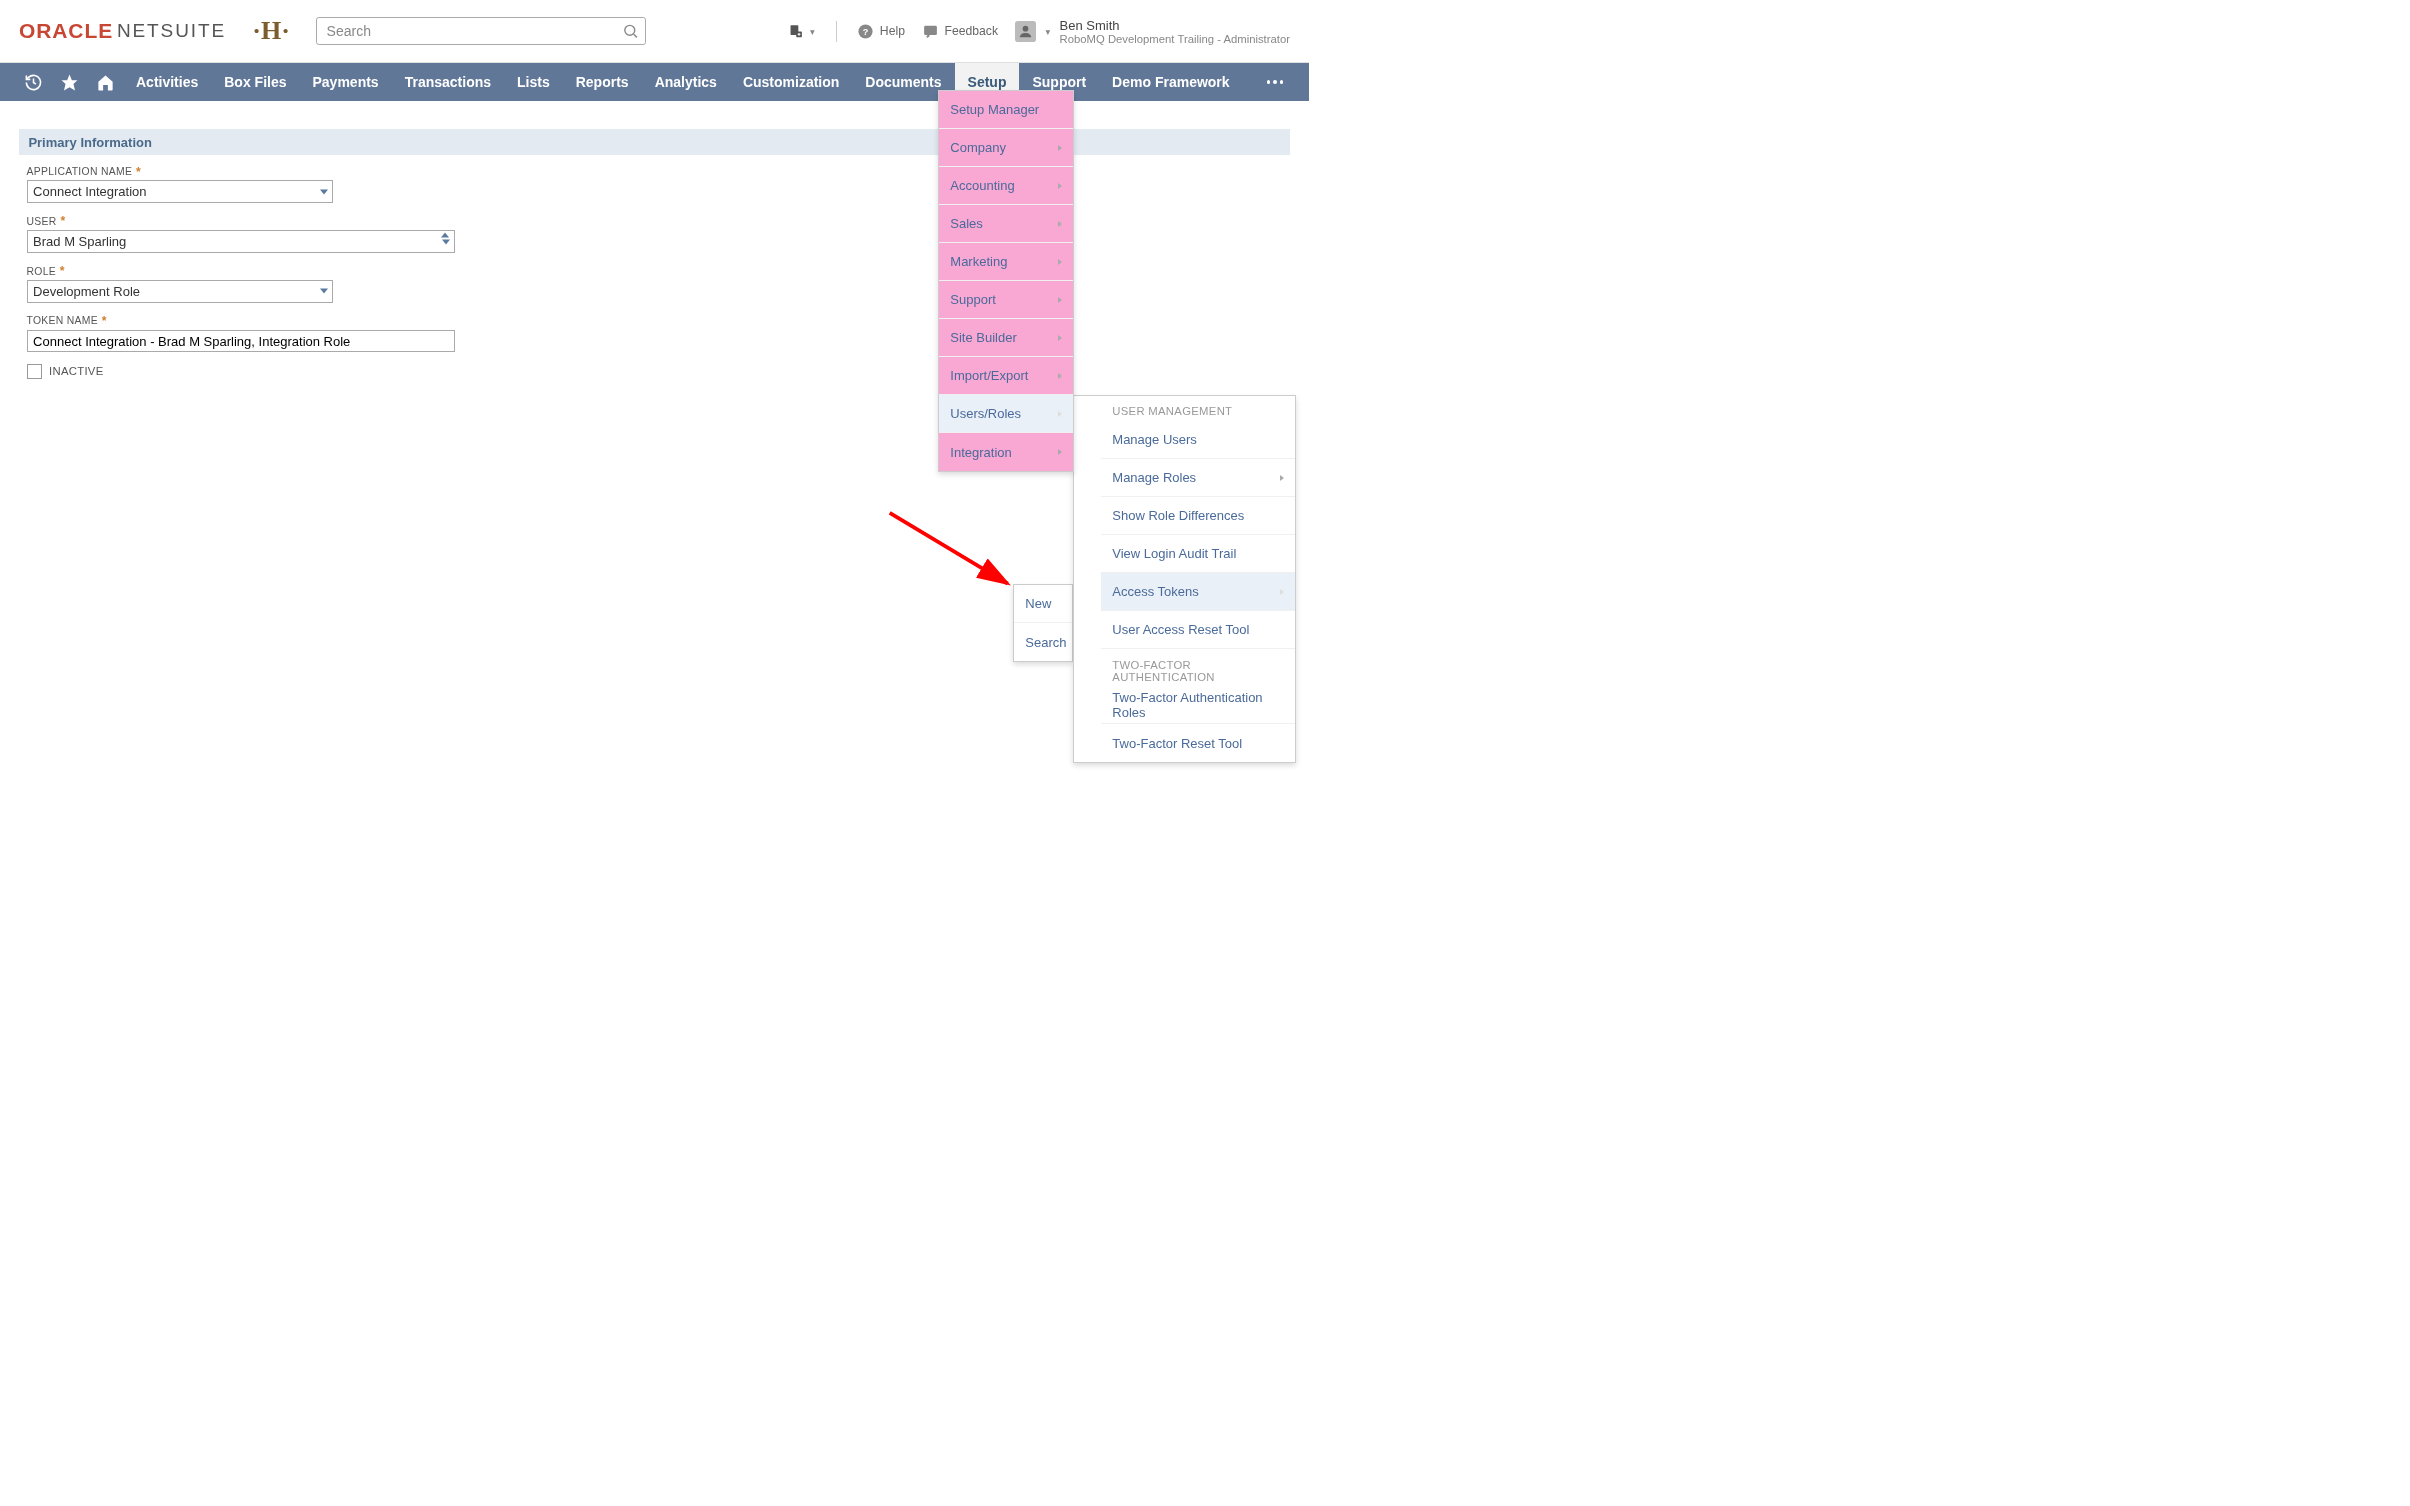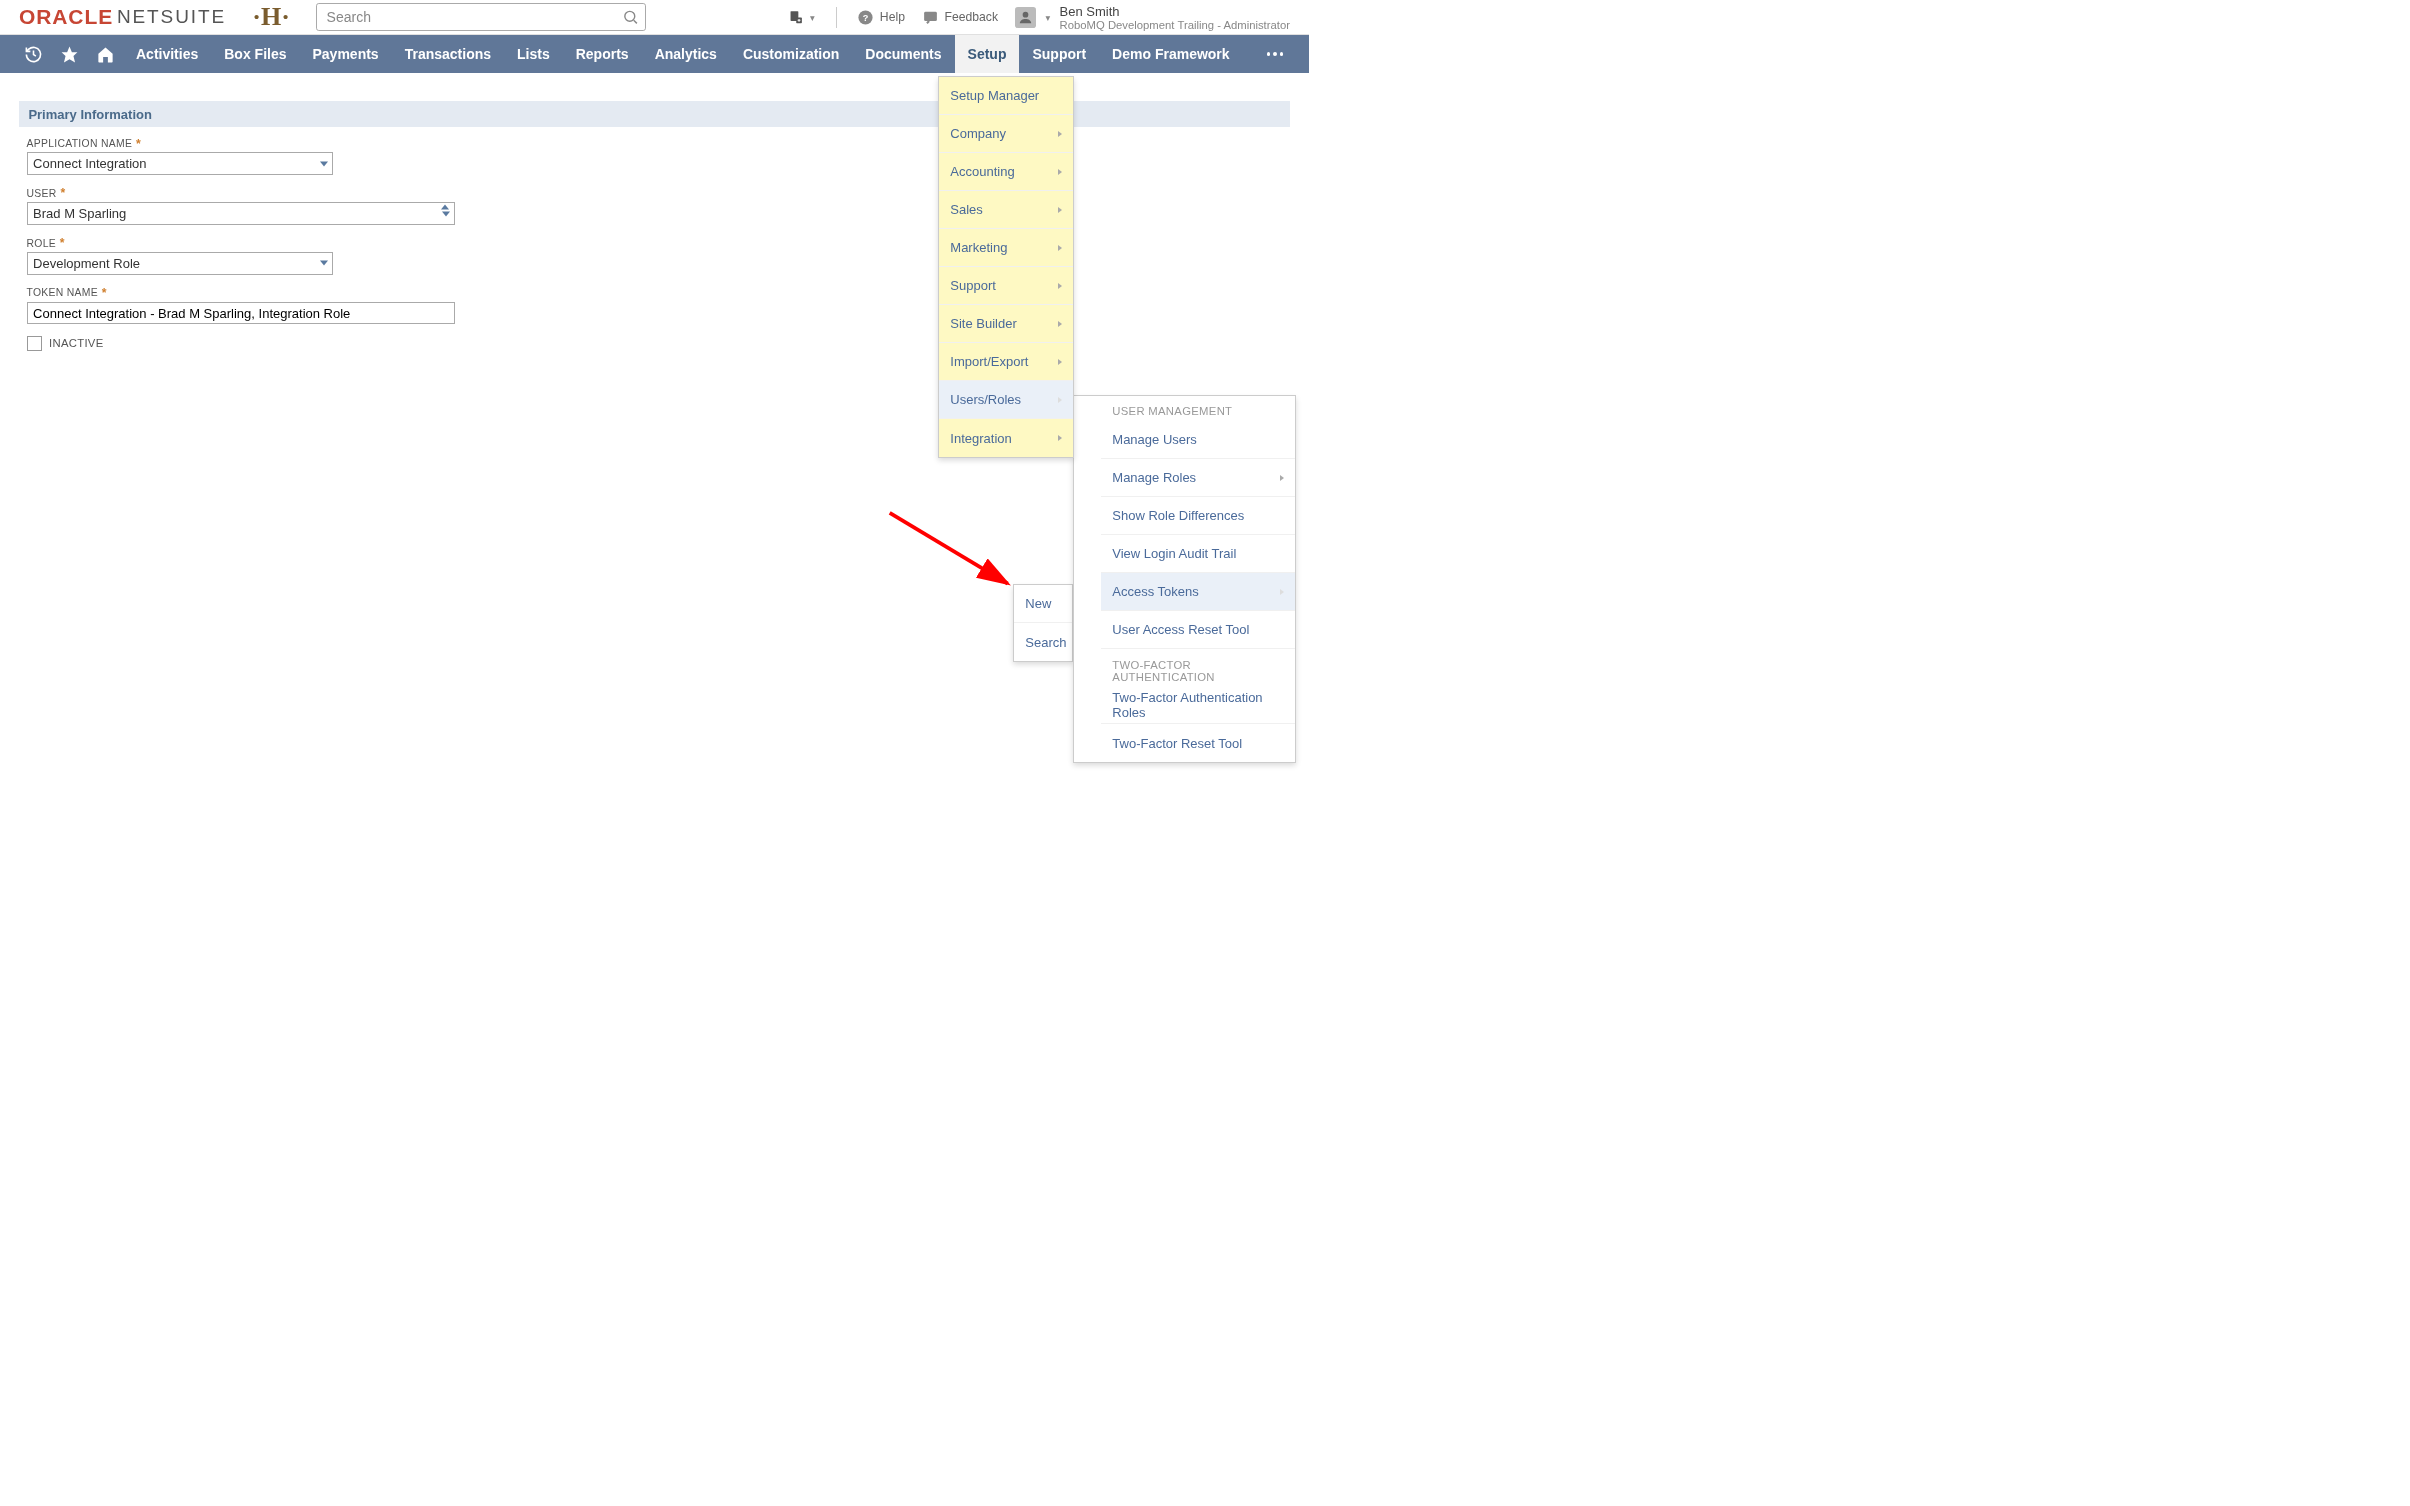--- a/index.html
+++ b/index.html
@@ -1,19 +1,19 @@
 <!DOCTYPE html>
 <html style="font-size:15px"><head>
 <meta charset="utf-8">
 <style>
   * { box-sizing: border-box; margin: 0; padding: 0; }
   body { font-family: -apple-system, BlinkMacSystemFont, "Segoe UI", Helvetica, Arial, sans-serif; font-size: 13px; color: #333; background: #fff; width: 1309px; }
   
   
-  .top-header { display: flex; align-items: center; padding: 7.5px 19px; border-bottom: 0.9px solid #e0e0e0; height: 35px; }
+  .top-header { display: flex; align-items: center; padding: 7.5px 19px; border-bottom: 0.9px solid #e0e0e0; height: 63px; }
   .logo-oracle { color: #c74634; font-weight: 700; font-size: 21px; letter-spacing: 0.9px; margin-right: 3.8px; }
   .logo-netsuite { color: #555; font-size: 19px; letter-spacing: 1.9px; font-weight: 300; margin-right: 22.6px; }
   .company-logo { width: 45px; height: 28px; display: flex; align-items: center; justify-content: center; margin-right: 22.6px; color: #7a5c2e; font-family: "Times New Roman", serif; font-size: 26px; font-weight: 700; }
   .search-wrap { position: relative; width: 330px; margin-right: 38px; }
   .search-input { width: 100%; height: 28px; border: 0.9px solid #aaa; border-radius: 2.8px; padding: 0 32px 0 9.4px; font-size: 14px; color: #555; }
   .search-input::placeholder { color: #888; }
   .search-icon { position: absolute; right: 7.5px; top: 50%; transform: translateY(-50%); color: #888; }
   .header-spacer { flex: 1; }
   .header-icons { display: flex; align-items: center; gap: 17px; }
   .header-icon-group { display: flex; align-items: center; gap: 5.6px; color: #666; font-size: 12.2px; cursor: pointer; }
@@ -51,21 +51,21 @@
   .select-wrap .caret { position: absolute; right: 3.8px; top: 50%; transform: translateY(-50%); width:0; height:0; border-left:4.7px solid transparent; border-right:4.7px solid transparent; border-top:5.6px solid #5a7aa0; }
   .select-wrap .caret.double::before { content:""; position:absolute; left:-4.7px; top:-11.3px; width:0; height:0; border-left:4.7px solid transparent; border-right:4.7px solid transparent; border-bottom:5.6px solid #5a7aa0; }
   .w-320 { width: 306px; }
   .w-455 { width: 428px; }
   .text-input input { border:none; outline:none; width:100%; font-size:13px; }
   .checkbox-row { display:flex; align-items:center; gap:7.5px; margin-top:3.8px; }
   .checkbox-box { width:15px; height:15px; border:0.9px solid #999; background:#fff; }
   .checkbox-label { font-size:11.3px; color:#555; letter-spacing:0.3px; }
   
   
-  .dropdown { position: absolute; top: 76px; left: 938px; width: 136px; background: #fef9c3; border: 0.9px solid #ccc; box-shadow: 0 2.8px 5.6px rgba(0,0,0,0.15); z-index: 20; }
+  .dropdown { position: absolute; top: 90px; left: 938px; width: 136px; background: #f9a8d4; border: 0.9px solid #ccc; box-shadow: 0 2.8px 5.6px rgba(0,0,0,0.15); z-index: 20; }
   .menu-item { height: 38px; display: flex; align-items: center; justify-content: space-between; padding: 0 11.3px; color: #4a6a9a; font-size: 13px; cursor: pointer; border-bottom: 0.9px solid #f0f0f0; }
   .menu-item:last-child { border-bottom: none; }
   .menu-item.highlight { background: #eaf0f8; }
   .menu-arrow { width:0; height:0; border-top:3.8px solid transparent; border-bottom:3.8px solid transparent; border-left:4.7px solid #aaa; }
   .menu-arrow.light { border-left-color: #ddd; }
   
   .submenu { position: absolute; top: 395px; left: 1073px; width: 223px; background: #fff; border: 0.9px solid #ccc; box-shadow: 0 2.8px 5.6px rgba(0,0,0,0.15); z-index: 19; padding-left: 27px; }
   .submenu-section-label { font-size: 11.3px; color: #999; padding: 9.4px 11.3px 3.8px; letter-spacing: 0.3px; }
   .sub-sub { position: absolute; top: 584px; left: 1013px; width: 60px; background: #fff; border: 0.9px solid #ccc; box-shadow: 0 2.8px 5.6px rgba(0,0,0,0.15); z-index: 18; }
   .sub-sub .menu-item { height: 38px; font-size: 13px; justify-content:flex-start; }

